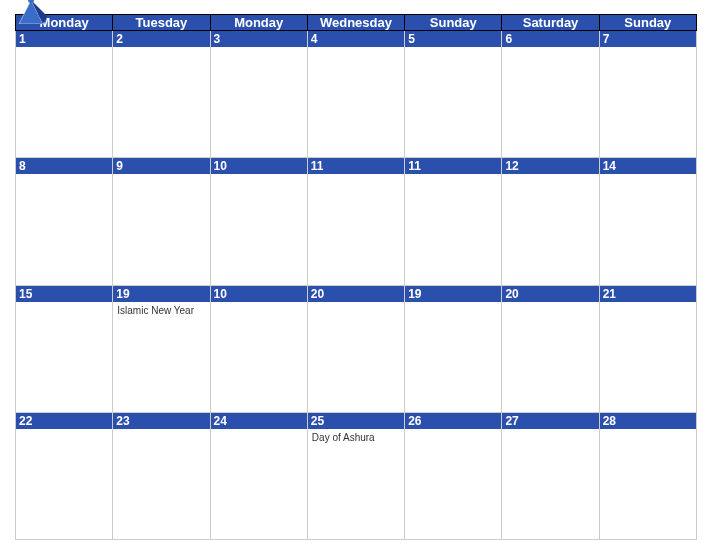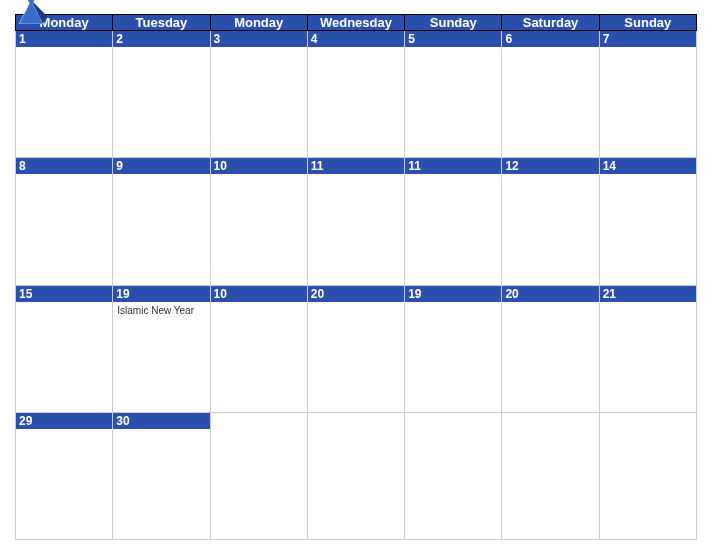--- a/index.html
+++ b/index.html
@@ -207,25 +207,36 @@
         </td>
         <td>
           <span class="day-number">20</span>
         </td>
         <td>
           <span class="day-number">21</span>
         </td>
       </tr>
       <tr>
         <td>
-          <span class="day-number">29</span>
-        </td>
-        <td>
-          <span class="day-number">30</span>
-        </td>
-        <td class="empty-cell"></td>
-        <td class="empty-cell"></td>
-        <td class="empty-cell"></td>
-        <td class="empty-cell"></td>
-        <td class="empty-cell"></td>
+          <span class="day-number">22</span>
+        </td>
+        <td>
+          <span class="day-number">23</span>
+        </td>
+        <td>
+          <span class="day-number">24</span>
+        </td>
+        <td>
+          <span class="day-number">25</span>
+          <div class="holiday-name">Day of Ashura</div>
+        </td>
+        <td>
+          <span class="day-number">26</span>
+        </td>
+        <td>
+          <span class="day-number">27</span>
+        </td>
+        <td>
+          <span class="day-number">28</span>
+        </td>
       </tr>
     </tbody>
 </table>
 
 </body></html>

